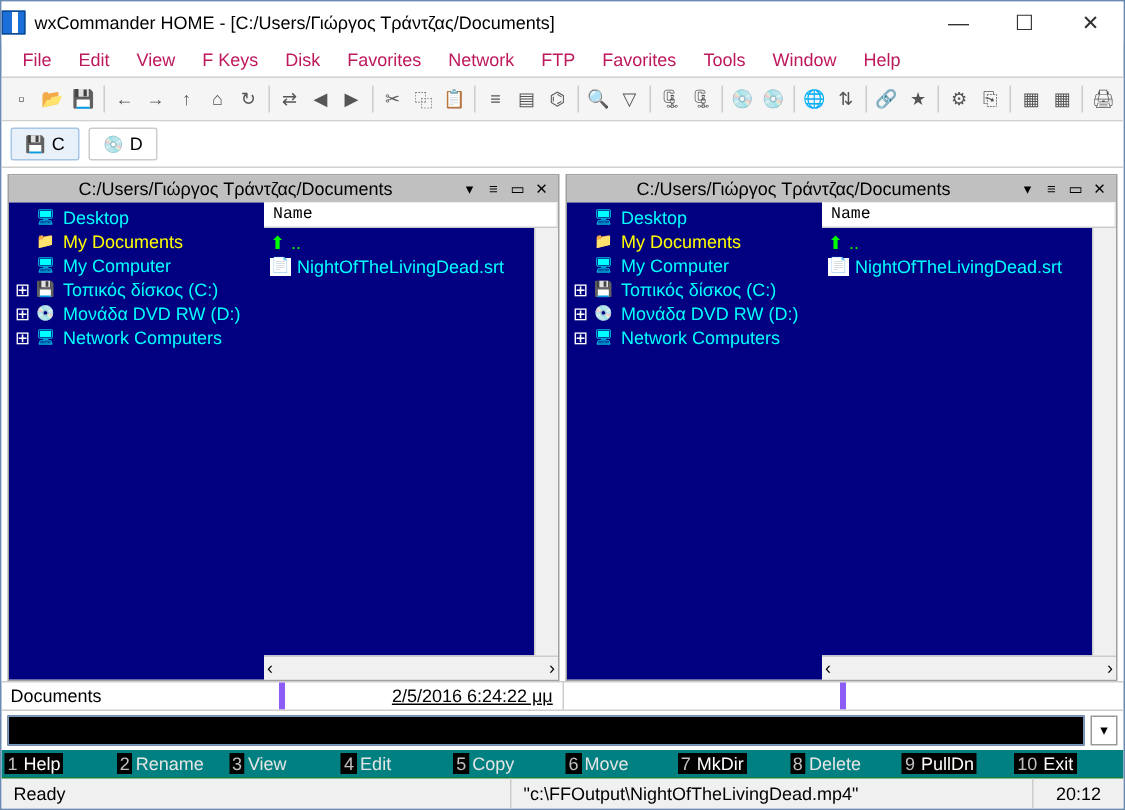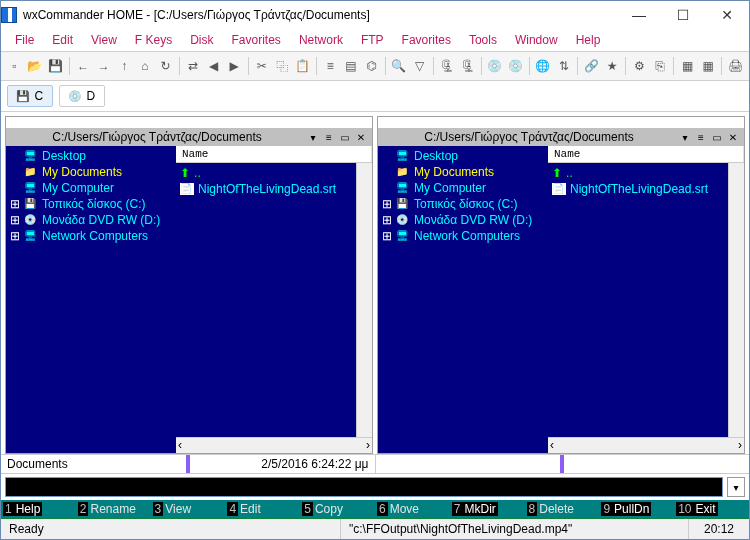--- a/index.html
+++ b/index.html
@@ -14,21 +14,21 @@
 .menubar span { padding:2px 8px; color:#be185d; }
 .toolbar { display:flex; gap:2px; padding:3px 4px; border-bottom:1px solid #d0d0d0; background:#f5f5f5; flex-wrap:nowrap; overflow:hidden;}
 .toolbar .tb { width:22px; height:22px; border:1px solid transparent; display:flex; align-items:center; justify-content:center; font-size:12px; color:#555; border-radius:2px;}
 .toolbar .sep { width:1px; background:#ccc; margin:2px 2px;}
 .drivebar { padding:4px 6px; border-bottom:1px solid #d0d0d0; display:flex; gap:6px; background:#fff;}
 .drive-btn { width:46px; height:22px; border:1px solid #a8c6e6; display:flex; align-items:center; justify-content:center; gap:4px; background:#e8f0fa; border-radius:2px;}
 .drive-btn.inactive { background:#fff; border-color:#ccc;}
 .drive-btn .dicon{font-size:11px;}
 .panels { flex:1; display:flex; gap:4px; padding:4px 4px 0 4px; background:#fff; min-height:0;}
 .panel { flex:1; display:flex; flex-direction:column; border:1px solid #a0a0a0; min-width:0;}
-.panel-head { background:#c0c0c0; color:#000; display:flex; align-items:center; padding:2px 4px; font-size:11px;margin-top:11px;}
+.panel-head { background:#c0c0c0; color:#000; display:flex; align-items:center; padding:2px 4px; font-size:11px;}
 .panel-head .path { flex:1; text-align:center; overflow:hidden; text-overflow:ellipsis; white-space:nowrap;}
 .panel-head .hicon { width:14px; height:14px; margin-left:2px; display:flex; align-items:center; justify-content:center; font-size:10px; color:#000;}
 .panel-body { flex:1; display:flex; min-height:0;}
 .tree { width:170px; background:#000080; color:#fff; padding:2px 2px; overflow:hidden; font-size:11px;}
 .tree .trow { display:flex; align-items:center; gap:4px; padding:1px 2px; white-space:nowrap; color:#00ffff;}
 .tree .trow .ticon{width:14px;height:12px;display:inline-block;font-size:10px;}
 .tree .sel { color:#ffff00;}
 .tree .exp { color:#fff; width:10px; display:inline-block; text-align:center;}
 .listarea { flex:1; display:flex; flex-direction:column; min-width:0;}
 .list-head { background:#fff; border-bottom:1px solid #ccc; display:flex; }
@@ -37,21 +37,21 @@
 .list-body .lrow { display:flex; align-items:center; gap:4px; padding:1px 2px; white-space:nowrap;}
 .list-body .up { color:#00ff00;}
 .list-body .licon { width:14px; height:12px; display:inline-block; font-size:10px; background:#fff; color:#000; text-align:center; line-height:12px;}
 .scroll-h { height:16px; background:#f0f0f0; border-top:1px solid #ccc; position:relative;}
 .scroll-h::before{content:"‹";position:absolute;left:2px;top:0;}
 .scroll-h::after{content:"›";position:absolute;right:2px;top:0;}
 .scroll-v { width:16px; background:#f0f0f0; border-left:1px solid #ccc;}
 .infobar { display:flex; border-top:1px solid #ccc; font-size:11px;}
 .infobar div { padding:2px 6px;}
 .infobar .l { flex:1; border-right:4px solid #8b5cf6;}
-.infobar .r { flex:1; text-align:right;}
+.infobar .r { flex:1; text-align:right;text-decoration:underline;}
 .cmdline { display:flex; align-items:center; padding:3px 4px; gap:4px; border-top:1px solid #ccc;}
 .cmdline .prompt { font-size:11px; white-space:nowrap;}
 .cmdline input { flex:1; background:#000; color:#fff; border:1px solid #7a9ac6; height:20px; padding:0 4px; font-size:12px;}
 .cmdline .dd { width:18px; height:20px; border:1px solid #999; display:flex; align-items:center; justify-content:center; font-size:10px;}
 .fkeys { display:flex; background:#008080; padding:0; height:18px; font-size:11px; font-family:monospace;}
 .fkeys .fk { flex:1; display:flex; align-items:center; white-space:nowrap; overflow:hidden; padding:0 2px;}
 .fkeys .fk .num { background:#000; color:#c0c0c0; padding:0 2px;}
 .fkeys .fk .lbl { background:#008080; color:#e5e5e5; padding:0 2px;}
 .fkeys .fk.hl .lbl { background:#000; color:#fff;}
 .statusbar { display:flex; border-top:1px solid #15803d; background:#f0f0f0; font-size:11px;}

